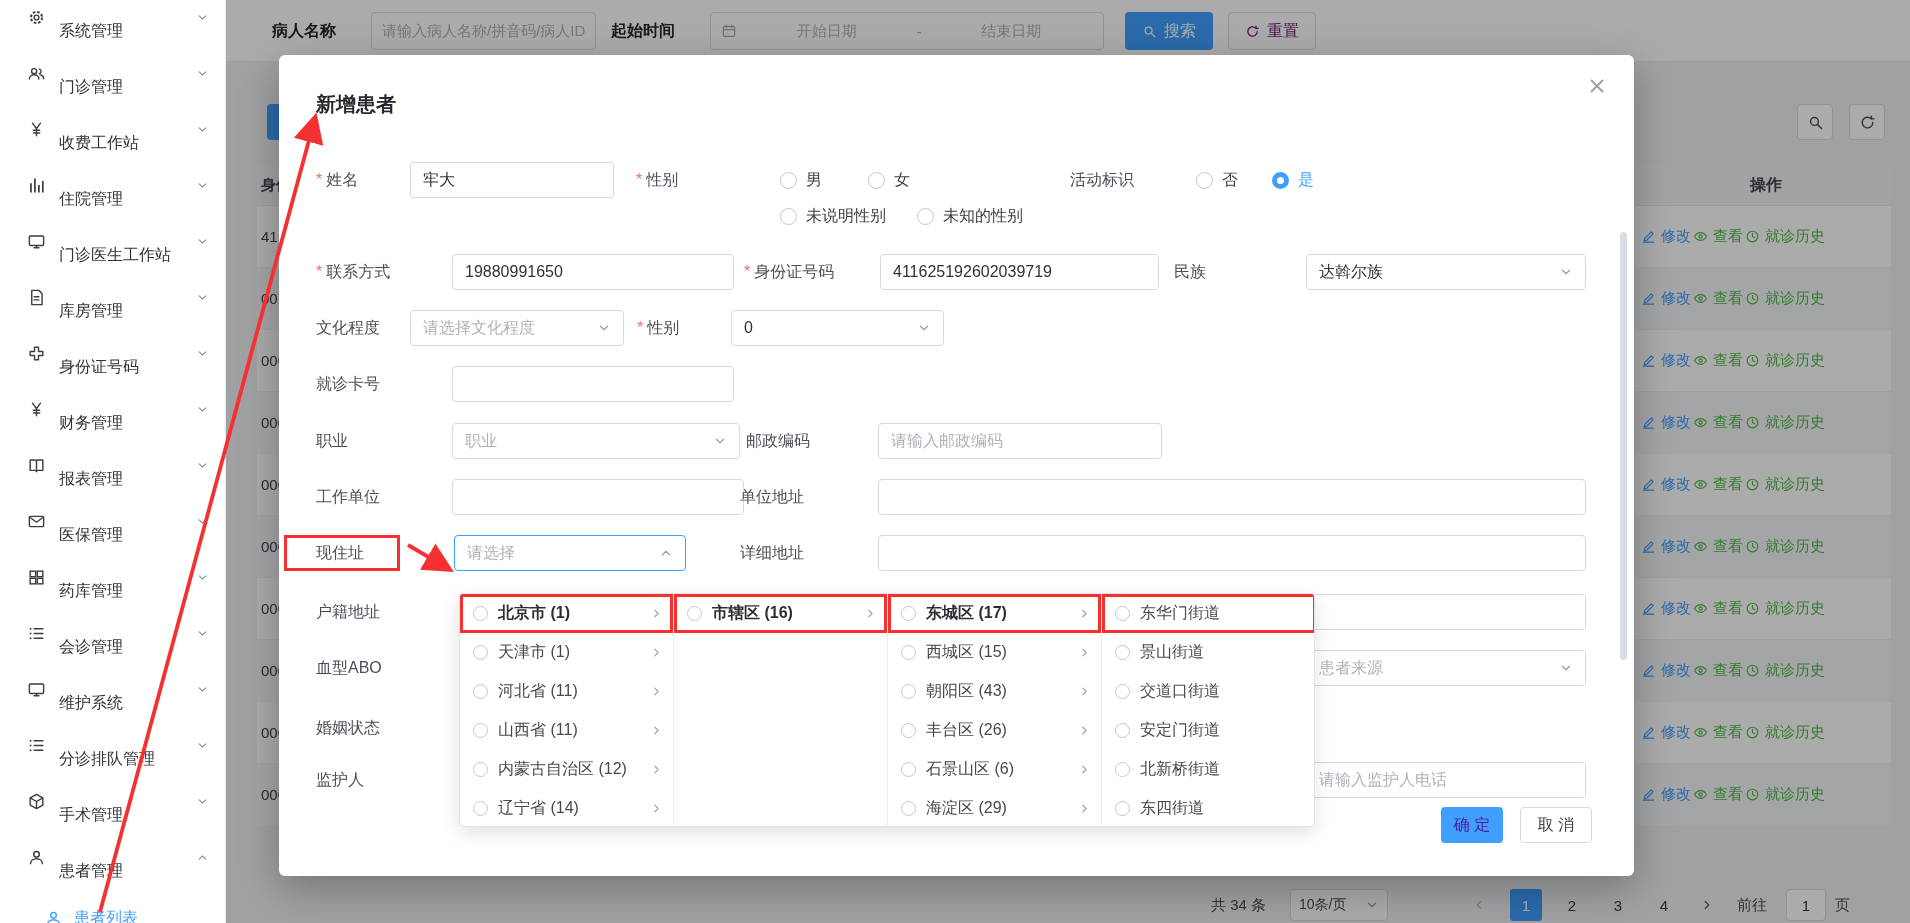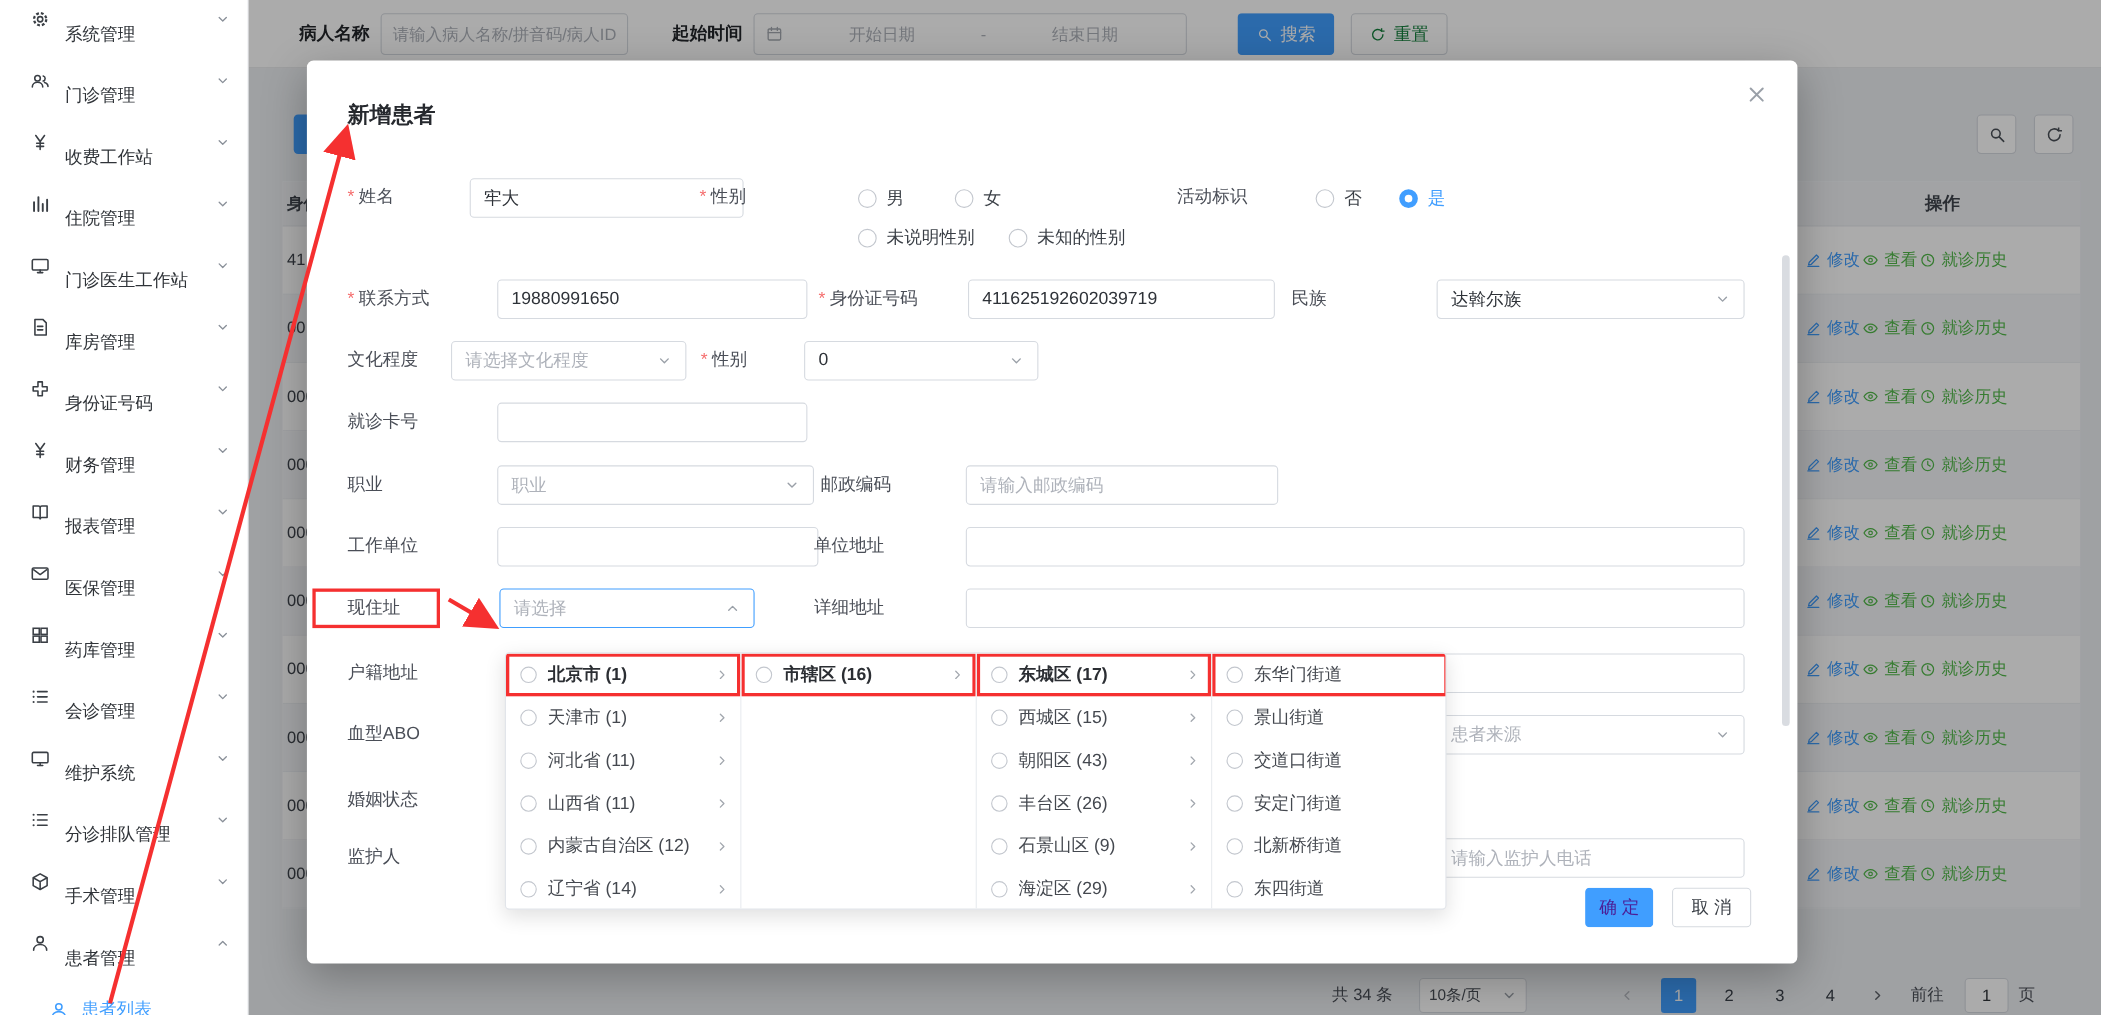--- a/index.html
+++ b/index.html
@@ -14,27 +14,27 @@
   .menu-label{flex:1;white-space:nowrap;overflow:hidden;margin-top:28px;}
   .chev{width:13px;height:13px;color:#8a9099;flex:none;}
   .chev.up{transform:rotate(180deg);}
   .sub-item{display:flex;align-items:center;gap:11px;height:50px;margin-top:8px;padding:0 16px 0 44px;color:#409eff;font-size:16px;cursor:pointer;}
   .sub-item .mi-icon{margin-right:0;color:#409eff;}
 
   
   .content{position:absolute;left:226px;top:0;right:0;bottom:0;background:#eef0f4;}
   .search-bar{position:absolute;left:0;top:0;width:100%;height:62px;background:#fff;border-bottom:1px solid #e8eaed;}
   .f-label{position:absolute;font-weight:bold;color:#23262b;font-size:16px;line-height:62px;white-space:nowrap;}
-  .inp{position:absolute;height:38px;top:12px;border:1px solid #d6dae0;border-radius:4px;background:#fff;display:flex;align-items:center;padding:0 10px;font-size:15px;color:#2f3338;gap:8px;overflow:hidden;}
+  .inp{position:absolute;height:38px;top:12px;border:1px solid #d6dae0;border-radius:4px;background:#fff;display:flex;align-items:center;padding:0 10px;font-size:15px;color:#2f3338;gap:8px;overflow:hidden;margin-left:25px;}
   .ph{color:#aeb2ba;white-space:nowrap;}
   .cal-icon{width:16px;height:16px;color:#a4a9b0;flex:none;}
   .dr-mid{flex:1;text-align:center;}
   .btn{position:absolute;height:38px;top:12px;border-radius:4px;display:flex;align-items:center;justify-content:center;gap:7px;font-size:16px;cursor:pointer;border:1px solid transparent;}
   .btn-primary{background:#409eff;color:#fff;}
-  .btn-plain{background:#fff;color:#15803d;border-color:#d6dae0;}
+  .btn-plain{background:#fff;color:#701a75;border-color:#d6dae0;}
   .btn .bi{width:15px;height:15px;}
   .tool-btn{position:absolute;width:36px;height:36px;border:1px solid #d6dae0;background:#fff;border-radius:4px;display:flex;align-items:center;justify-content:center;color:#4a4f57;cursor:pointer;}
   .tool-btn .bi{width:17px;height:17px;}
   .add-btn{position:absolute;left:41px;top:104px;width:90px;height:36px;background:#409eff;color:#fff;border-radius:4px;display:flex;align-items:center;justify-content:center;cursor:pointer;}
   .add-btn .bi{width:16px;height:16px;}
 
   .tbl{position:absolute;left:31px;top:165px;width:1634px;background:#fff;}
   .t-head{display:flex;align-items:center;height:41px;background:#f2f4f7;color:#3f444c;font-weight:bold;font-size:16px;border-bottom:1px solid #e4e7ec;}
   .t-row{display:flex;align-items:center;height:62px;border-bottom:1px solid #eef0f4;background:#fff;}
   .t-row.stripe{background:#f5f7f9;}
@@ -668,21 +668,21 @@
 
   <div class="mask"></div>
 
   <section class="modal">
     <h2 class="m-title">新增患者</h2>
     <svg class="m-close">
         <use href="#i-close"></use>
       </svg>
 
     <span class="m-lbl" style="left:37px;top:107px;"><i class="star">*</i><span>姓名</span></span>
-    <div class="m-inp" style="left:148px;top:107px;width:249px;">
+    <div class="m-inp" style="left:131px;top:107px;width:204px;">
         <span class="val">牢大</span>
       </div>
     <span class="m-lbl" style="left:357px;top:107px;"><i class="star">*</i><span>性别</span></span>
     <label class="radio-item" style="left:501px;top:107px;">
         <span class="radio"></span>
         <span>男</span>
       </label>
     <label class="radio-item" style="left:589px;top:107px;">
         <span class="radio"></span>
         <span>女</span>
@@ -863,21 +863,21 @@
           </div>
           <div class="cas-item">
             <span class="radio"></span>
             <span class="cas-label">丰台区 (26)</span>
             <svg class="chev-r">
               <use href="#i-chevron-right"></use>
             </svg>
           </div>
           <div class="cas-item">
             <span class="radio"></span>
-            <span class="cas-label">石景山区 (9)</span>
+            <span class="cas-label">石景山区 (6)</span>
             <svg class="chev-r">
               <use href="#i-chevron-right"></use>
             </svg>
           </div>
           <div class="cas-item">
             <span class="radio"></span>
             <span class="cas-label">海淀区 (29)</span>
             <svg class="chev-r">
               <use href="#i-chevron-right"></use>
             </svg>

